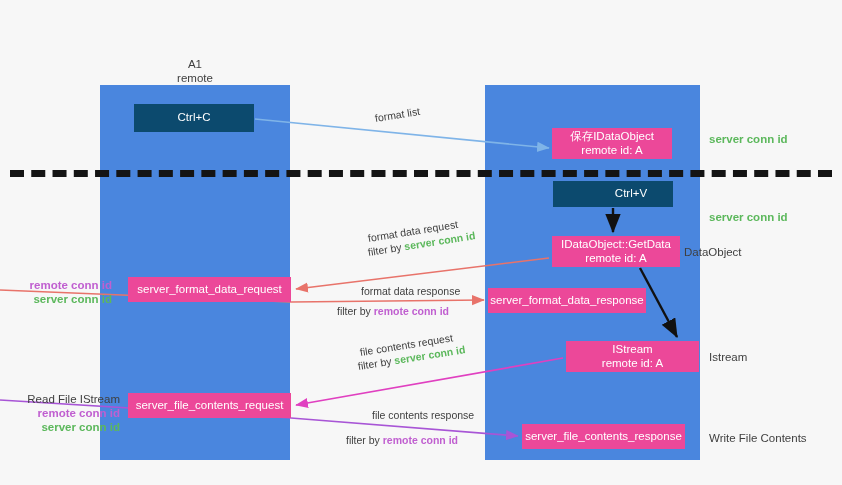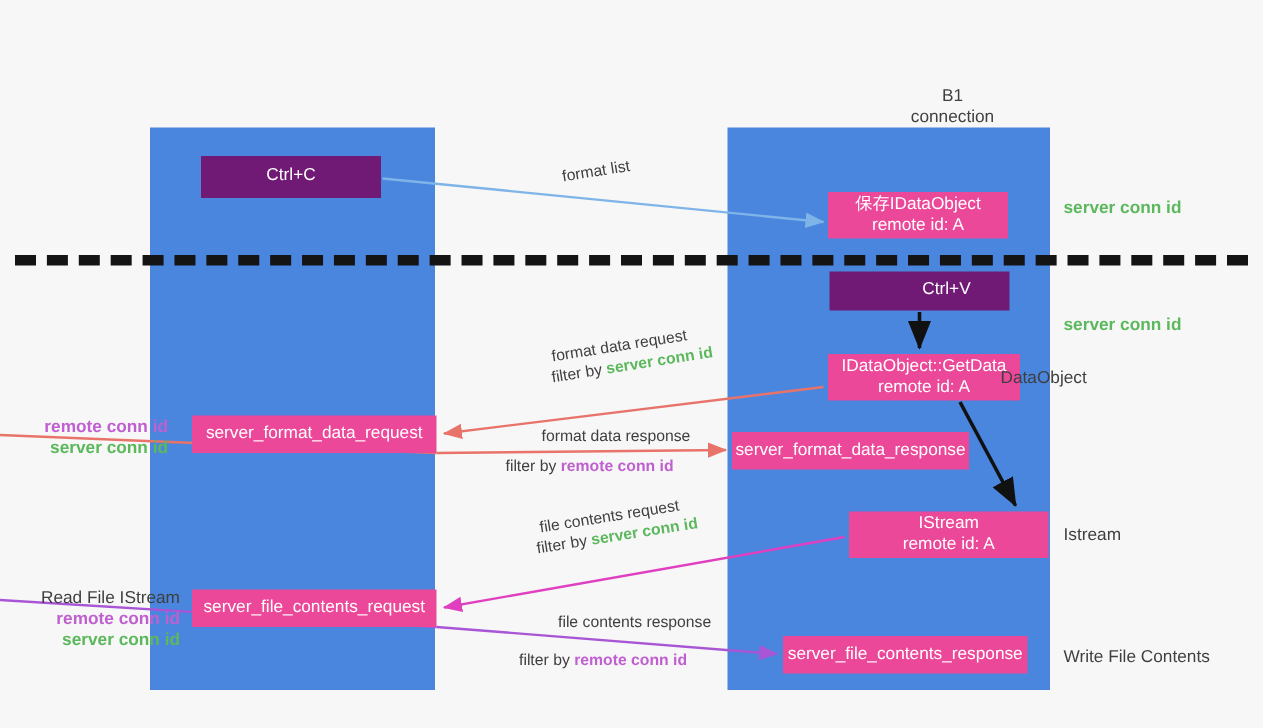--- a/index.html
+++ b/index.html
@@ -40,42 +40,42 @@
     border-top:7px dashed #141414;
   }
 
   
   .node{
     box-sizing:border-box;
     display:flex;flex-direction:column;align-items:center;justify-content:center;
     text-align:center;color:#ffffff;font-size:11.5px;line-height:13.5px;
     white-space:pre-line;
   }
-  .green{background:#701a75;}
+  .green{background:#0c4a6e;}
   .orange{background:#ec4899;}
 
   #n-ctrlc{left:134px;top:104px;width:120px;height:28px;}
   #n-save{left:552px;top:128px;width:120px;height:31px;}
   #n-ctrlv{left:553px;top:181px;width:120px;height:26px;padding-left:36px;}
   #n-getdata{left:552px;top:236px;width:128px;height:31px;}
   #n-fmtreq{left:128px;top:277px;width:163px;height:25px;}
   #n-fmtresp{left:488px;top:288px;width:158px;height:25px;}
   #n-istream{left:566px;top:341px;width:133px;height:31px;}
   #n-filereq{left:128px;top:393px;width:163px;height:25px;}
   #n-fileresp{left:522px;top:424px;width:163px;height:25px;}
 
   
   .side{font-size:11.5px;line-height:14px;}
   .side.plain{color:#3f3f3f;}
   .green-t{color:#5cb85c;font-weight:bold;}
   .purple-t{color:#c05fd0;font-weight:bold;}
 
   #s-servconn1{left:709px;top:132px;}
   #s-servconn2{left:709px;top:210px;}
-  #s-dataobject{left:667px;top:245px;}
+  #s-dataobject{left:684px;top:245px;}
   #s-istream{left:709px;top:350px;}
   #s-writefile{left:709px;top:431px;}
 
   #s-left1{left:8px;top:278px;width:104px;text-align:right;}
   #s-left2{left:8px;top:392px;width:112px;text-align:right;}
   #s-readfile{color:#3f3f3f;font-size:11.5px;}
 
   
   .elabel{
     font-size:10.5px;color:#3f3f3f;line-height:15px;white-space:nowrap;
@@ -139,22 +139,22 @@
 
     <path d="M563,358 L296,405" stroke="#e040c0" stroke-width="1.6" fill="none" marker-end="url(#ah-magenta)"></path>
 
     <path d="M291,418 L518,436" stroke="#a855d6" stroke-width="1.6" fill="none" marker-end="url(#ah-purple)"></path>
     <path d="M0,400 L291,418" stroke="#a855d6" stroke-width="1.6" fill="none"></path>
   </svg>
 
   <div class="abs" id="divider"></div>
 
 
-  <div class="abs col-head" id="head-b1">B1
-connection</div>
+  <div class="abs col-head" id="head-a1">A1
+remote</div>
 
   <div class="abs node green" id="n-ctrlc">Ctrl+C</div>
   <div class="abs node orange" id="n-save">保存IDataObject
 remote id: A</div>
   <div class="abs node green" id="n-ctrlv">Ctrl+V</div>
   <div class="abs node orange" id="n-getdata">IDataObject::GetData
 remote id: A</div>
   <div class="abs node orange" id="n-fmtresp">server_format_data_response</div>
   <div class="abs node orange" id="n-fmtreq">server_format_data_request</div>
   <div class="abs node orange" id="n-istream">IStream

